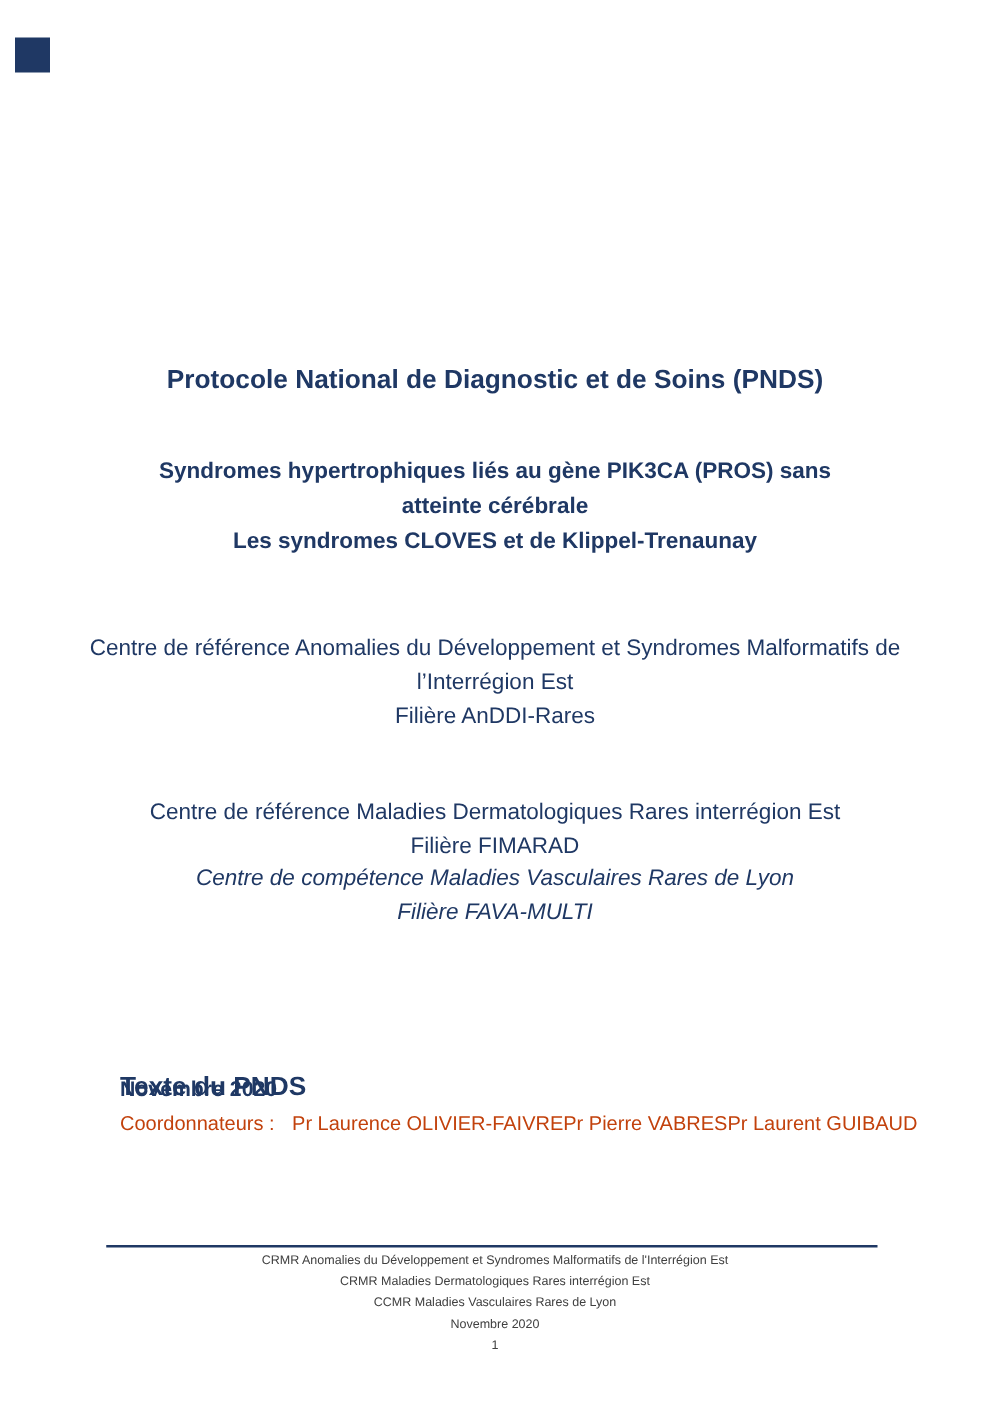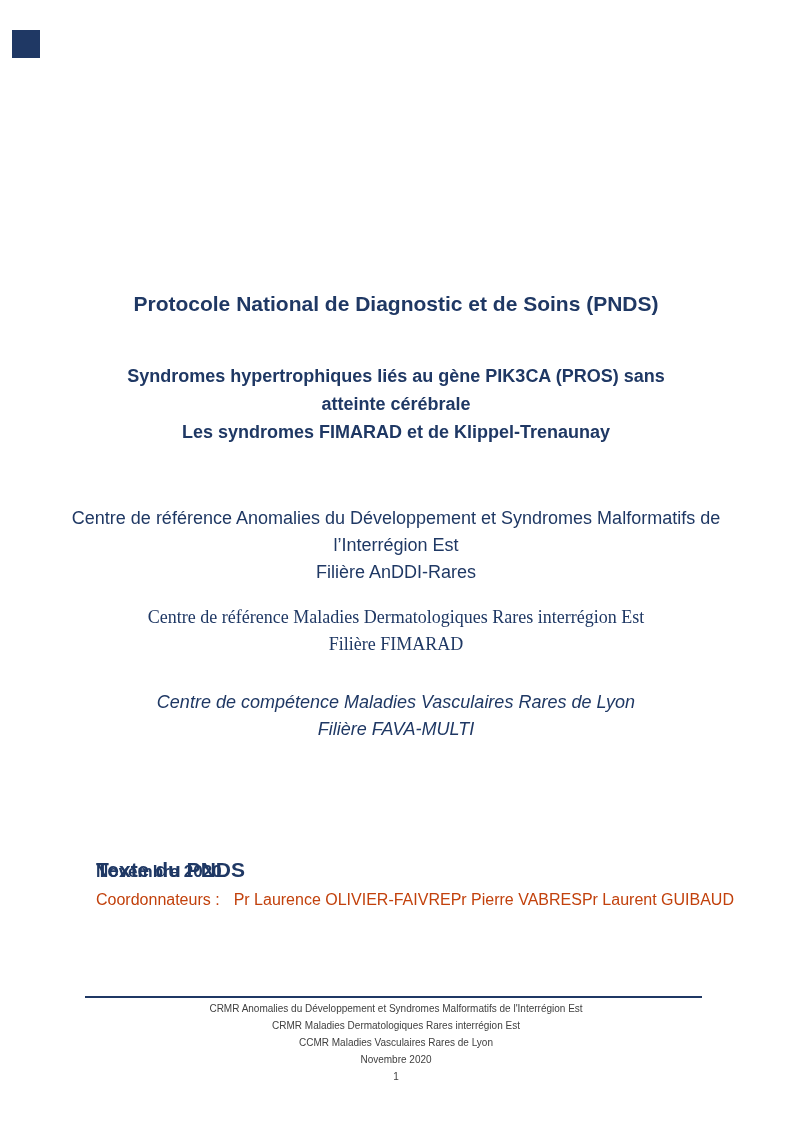--- a/index.html
+++ b/index.html
@@ -51,21 +51,21 @@
     position: absolute;
     left: 0;
     right: 0;
     text-align: center;
     font-size: 18px;
     font-weight: normal;
     line-height: 27px;
     color: #1f3864;
   }
   .center-block.a { top: 505px; }
-  .center-block.b { top: 604px; font-family: Liberation Serif, serif; }
+  .center-block.b { top: 636px; }
   .center-block.c { top: 689px; font-style: italic; }
   .pnds-heading {
     position: absolute;
     left: 96px;
     top: 830px;
     font-size: 21px;
     font-weight: bold;
     color: #1f3864;
     margin-top: 28px;
   }
@@ -116,21 +116,21 @@
 
 <div class="page">
 
   <div class="logo-square"></div>
 
   <div class="doc-title">Protocole National de Diagnostic et de Soins (PNDS)</div>
 
   <div class="doc-subtitle">
     <div>Syndromes hypertrophiques liés au gène PIK3CA (PROS) sans</div>
     <div>atteinte cérébrale</div>
-    <div>Les syndromes FIMARAD et de Klippel-Trenaunay</div>
+    <div>Les syndromes CLOVES et de Klippel-Trenaunay</div>
   </div>
 
   <div class="center-block a">
     <div>Centre de référence Anomalies du Développement et Syndromes Malformatifs de</div>
     <div>l’Interrégion Est</div>
     <div>Filière AnDDI-Rares</div>
   </div>
 
   <div class="center-block b">
     <div>Centre de référence Maladies Dermatologiques Rares interrégion Est</div>

